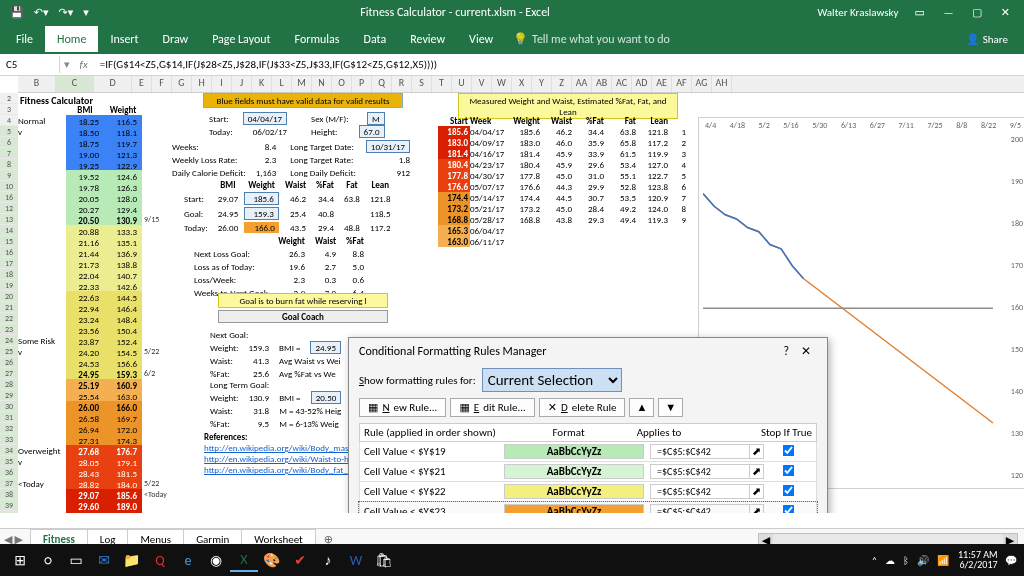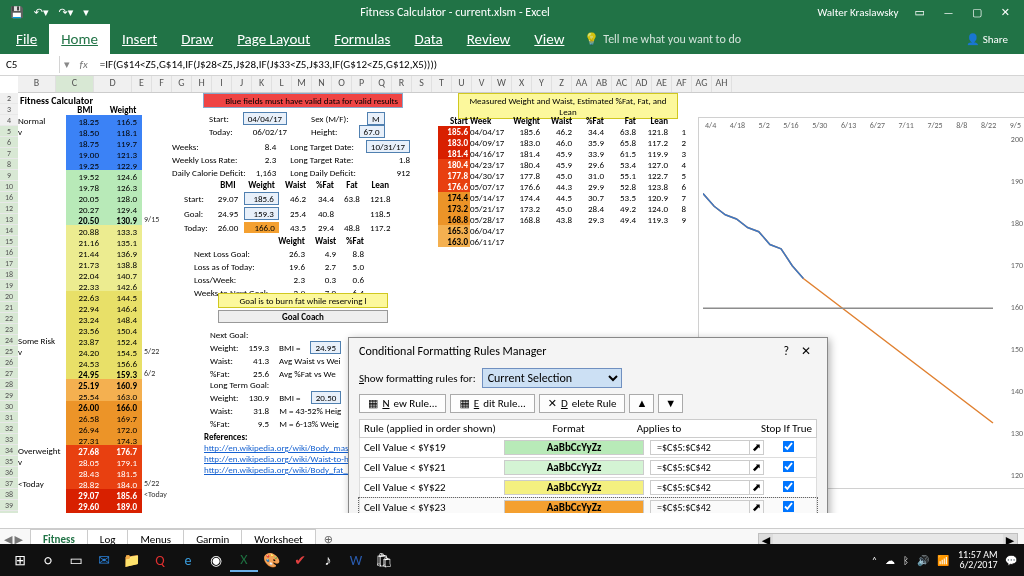--- a/index.html
+++ b/index.html
@@ -4,21 +4,21 @@
 <style>
 * { margin:0; padding:0; box-sizing:border-box; font-family:"Segoe UI",Calibri,sans-serif; }
 body { background:#fff; width:1024px; height:576px; overflow:hidden; font-size:11px; }
 .titlebar { background:#217346; height:24px; color:#fff; display:flex; align-items:center; padding:0 6px; }
 .titlebar .qat { display:flex; gap:2px; }
 .titlebar .qat span { padding:2px 4px; cursor:pointer; }
 .titlebar .center { flex:1; text-align:center; font-size:12px; }
 .titlebar .right { display:flex; align-items:center; gap:8px; }
 .wincontrols span { padding:2px 8px; }
 .ribbon { background:#217346; height:30px; display:flex; align-items:center; color:#fff; padding:0 4px; }
-.ribbon .tab { padding:6px 12px; font-size:15px; cursor:pointer;text-decoration:underline; }
+.ribbon .tab { padding:6px 12px; font-size:12px; cursor:pointer; }
 .ribbon .tab.file { background:#217346; }
 .ribbon .tab.home { background:#fff; color:#217346; }
 .ribbon .tell { margin-left:8px; font-size:12px; opacity:.8; display:flex; align-items:center; gap:4px; }
 .ribbon .share { margin-left:auto; padding:6px 12px; }
 .formulabar { height:22px; display:flex; align-items:center; border-bottom:1px solid #d4d4d4; background:#fff; }
 .namebox { width:60px; padding:2px 6px; border-right:1px solid #d4d4d4; }
 .fxlabel { padding:2px 6px; font-style:italic; color:#777; }
 .formula { flex:1; padding:2px 6px; font-size:11px; }
 .fb-icons { display:flex; gap:4px; padding:0 4px; color:#888; }
 .colhead { display:flex; background:#f0f0f0; border-bottom:1px solid #ccc; height:17px; margin-left:18px; }
@@ -40,42 +40,42 @@
 .orange1 { background:#f4b050; }
 .orange2 { background:#ec9428; }
 .red1 { background:#e84010; color:#fff; }
 .red2 { background:#d82000; color:#fff; font-weight:bold; }
 .bold { font-weight:bold; }
 .labels-col { position:absolute; left:0; top:22px; width:48px; font-size:9px; }
 .labels-col div { height:11px; }
 .dates-col { position:absolute; left:126px; top:22px; font-size:8px; color:#333; }
 .dates-col div { height:11px; }
 .info-block { position:absolute; font-size:9px; }
-.banner-blue { background:#ef4444; border:1px solid #88aacc; padding:1px 4px; font-size:9px; text-align:right; }
+.banner-blue { background:#eab308; border:1px solid #88aacc; padding:1px 4px; font-size:9px; text-align:center; }
 .banner-yellow { background:#fcf89c; border:1px solid #d0c820; padding:1px 4px; font-size:9px; text-align:center; }
 .minitbl { font-size:9px; }
 .minitbl td { padding:0 4px; text-align:right; }
 .minitbl td.l { text-align:left; }
 .bbox { border:1px solid #5080b0; background:#e8f0fa; padding:0 4px; }
 .data-right { position:absolute; left:420px; top:22px; font-size:9px; }
 .data-right .row { display:flex; height:11px; }
 .data-right .c { width:32px; text-align:right; padding-right:2px; }
 .data-right .c.date { width:40px; text-align:left; }
 .data-right .c.n { width:18px; }
 .greenband { background:#b8eab8; padding:1px 4px; text-align:center; font-size:9px; border:1px solid #60a060; }
 .chart { position:absolute; left:680px; top:24px; width:330px; height:372px; border:1px solid #d0d0d0; background:#fff; }
 .chart .xaxis { display:flex; justify-content:space-between; padding:2px 6px; font-size:8px; color:#666; }
 .chart .yaxis { position:absolute; right:4px; top:16px; bottom:8px; display:flex; flex-direction:column; justify-content:space-between; font-size:8px; color:#666; }
 .chart svg { position:absolute; left:4px; top:16px; width:300px; height:350px; }
 .dialog { position:absolute; left:348px; top:244px; width:480px; height:228px; background:#f4f4f4; border:1px solid #888; box-shadow:2px 2px 8px rgba(0,0,0,.3); z-index:10; }
 .dialog .titleb { display:flex; justify-content:space-between; align-items:flex-start; padding:6px 10px; font-size:12px; }
 .dialog .titleb .btns span { padding:2px 6px; cursor:pointer; }
 .dialog .body { padding:4px 10px; }
 .dialog .toprow { display:flex; align-items:center; gap:6px; margin-bottom:6px; }
-.dialog select { font-size:12px; padding:1px; width:140px; background:#cce0f4; border:1px solid #7090c0; }
+.dialog select { font-size:15px; padding:1px; width:140px; background:#cce0f4; border:1px solid #7090c0; }
 .dialog .btnrow { display:flex; gap:4px; margin-bottom:6px; }
 .dialog .btn { border:1px solid #aaa; background:#fdfdfd; padding:2px 8px; font-size:11px; cursor:pointer; display:flex; align-items:center; gap:4px; }
 .dialog .btn.arrow { padding:2px 6px; }
 .dialog .hdr-row { display:flex; font-size:11px; border:1px solid #ccc; background:#fff; padding:2px 4px; }
 .dialog .hdr-row div:nth-child(1){ width:140px; }
 .dialog .hdr-row div:nth-child(2){ width:140px; text-align:center; }
 .dialog .hdr-row div:nth-child(3){ width:120px; }
 .dialog .hdr-row div:nth-child(4){ width:60px; text-align:right; }
 .dialog .rule { display:flex; align-items:center; border:1px solid #ddd; border-top:none; background:#fff; padding:1px 4px; height:20px; font-size:11px; }
 .dialog .rule.sel { outline:1px dotted #666; background:#fafafa; }

